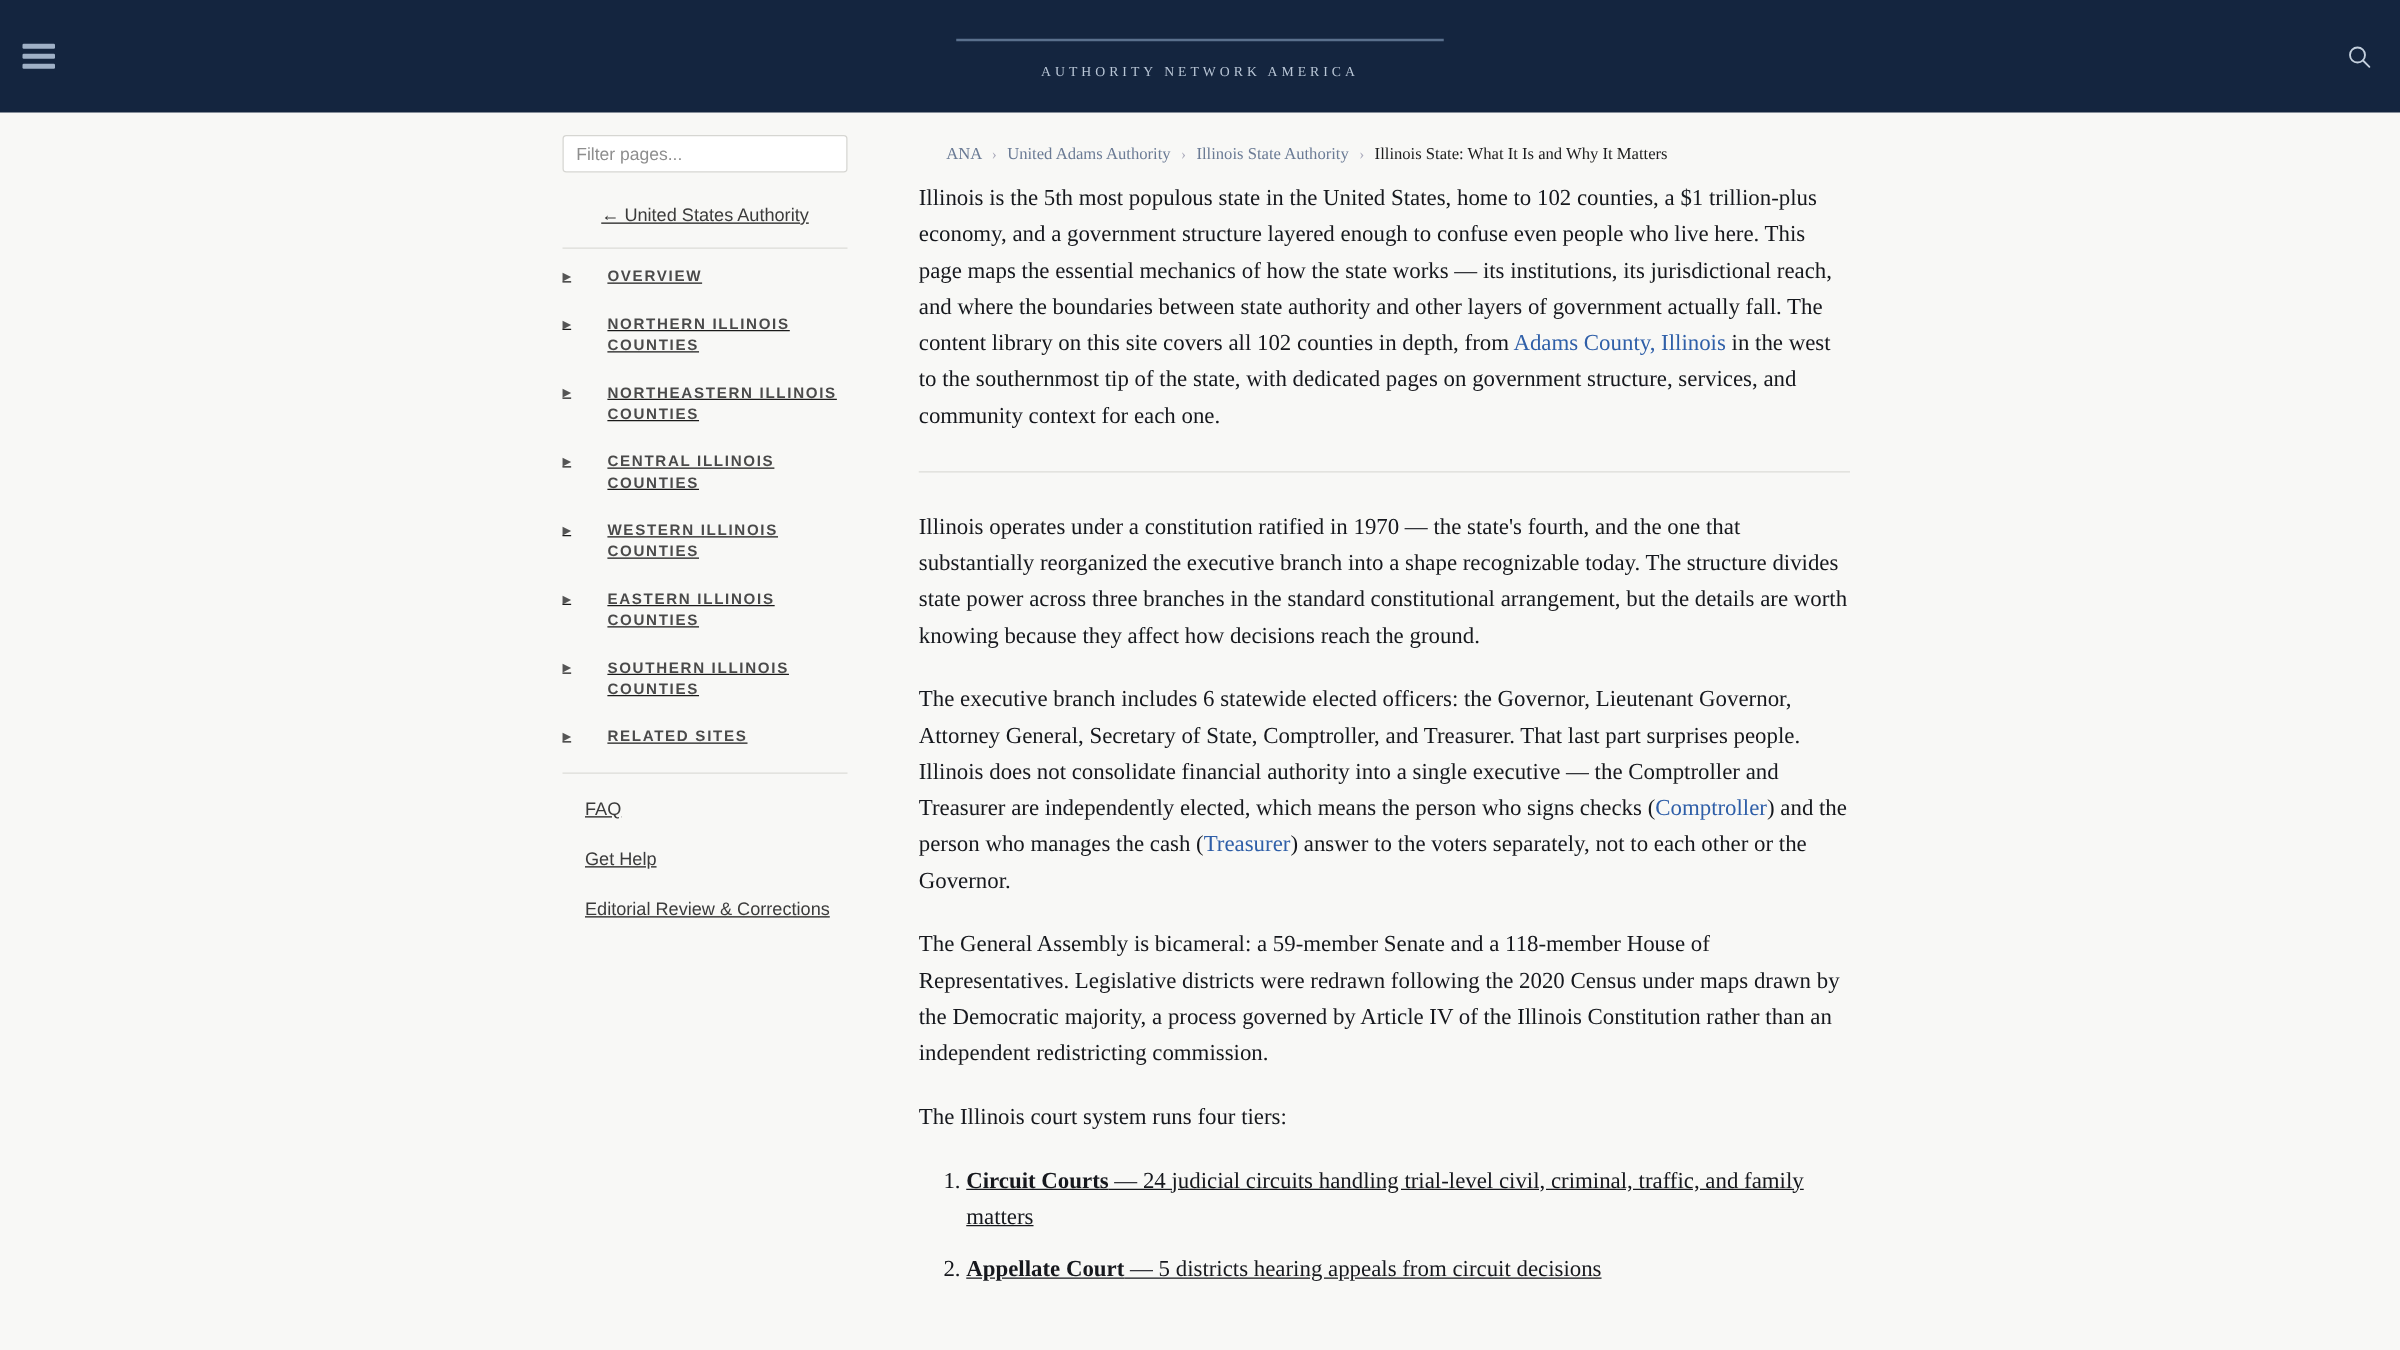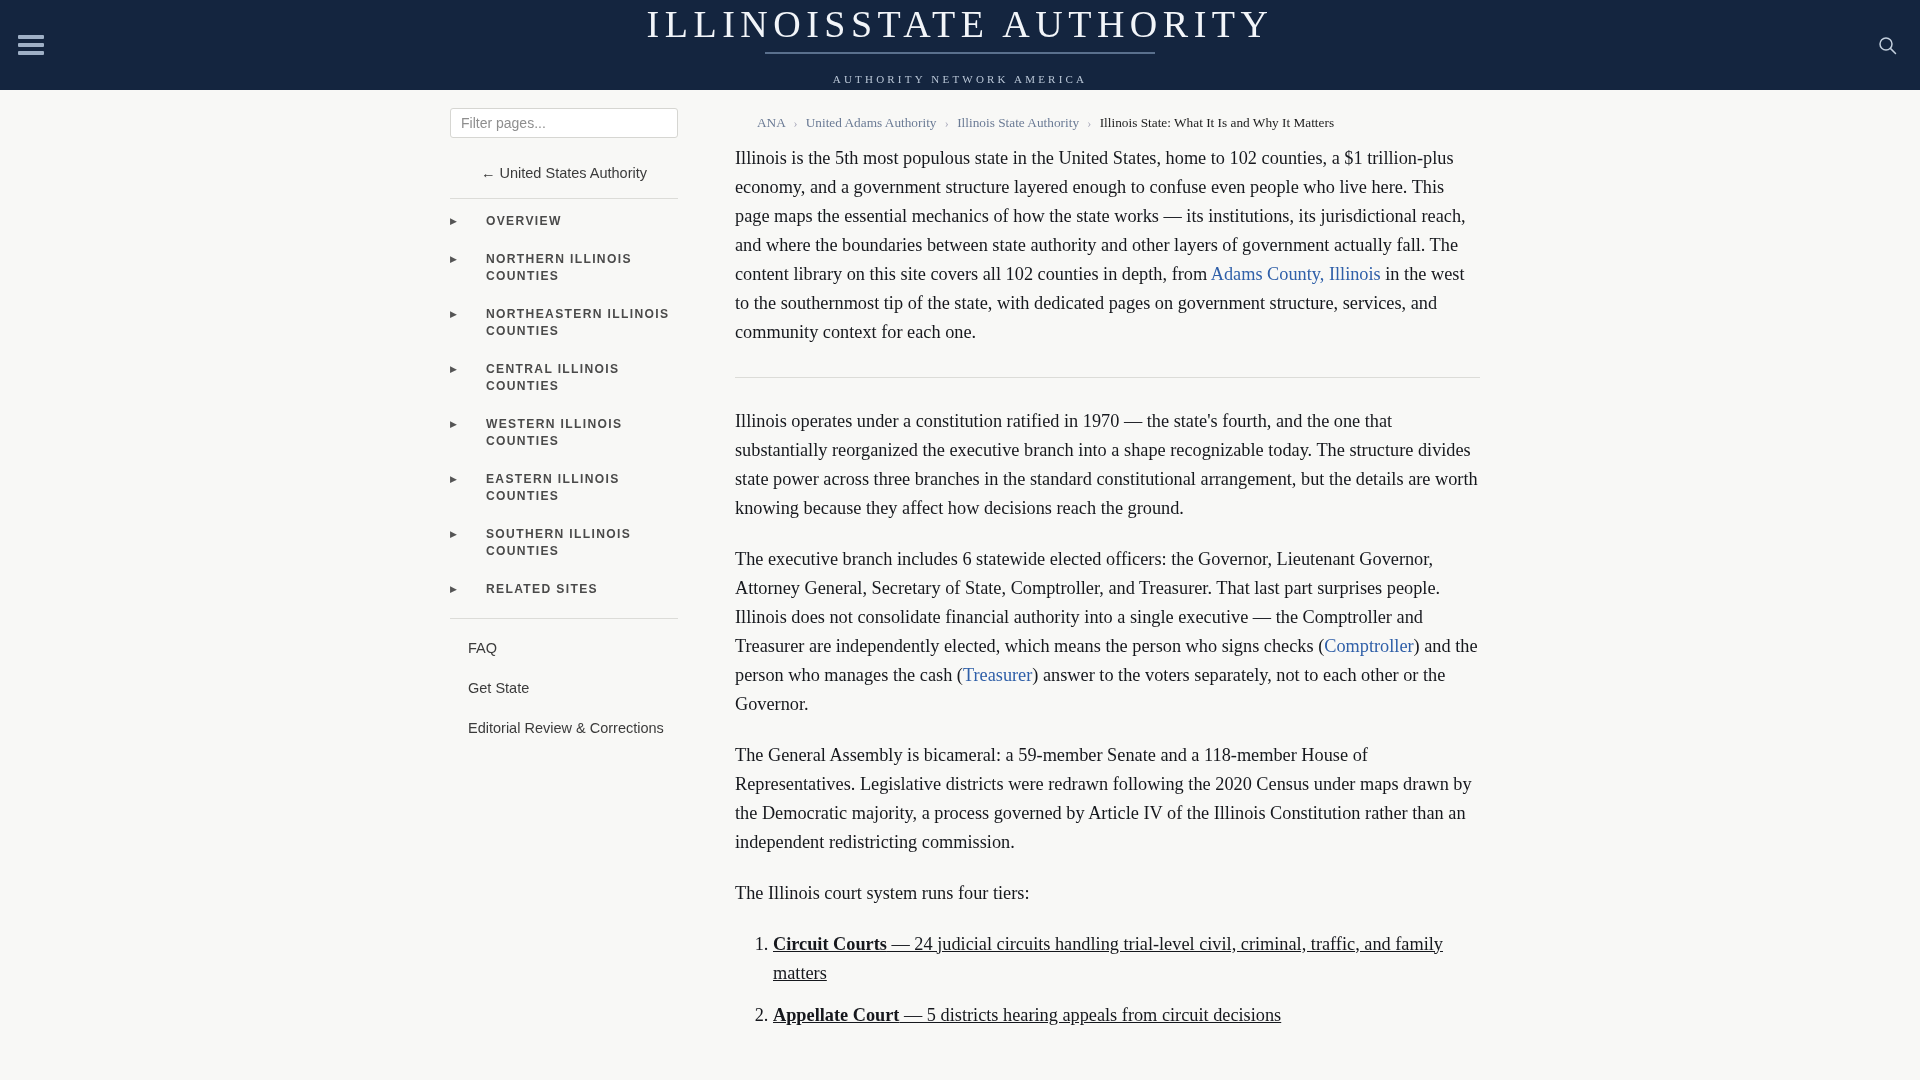--- a/index.html
+++ b/index.html
@@ -69,20 +69,21 @@
   .page {
     display:flex;
     align-items:flex-start;
     padding-top:18px;
   }
   .sidebar {
     width:228px;
     margin-left:450px;
     flex:0 0 228px;
     font-family:"Liberation Sans", sans-serif;
+    text-decoration:underline;
   }
   .content {
     flex:0 0 745px;
     margin-left:57px;
     padding-top:6px;
   }
 
   
   .filter-input {
     width:100%;
@@ -200,21 +201,20 @@
 
 <div class="masthead">
 
   <div class="hamburger">
     <span></span>
     <span></span>
     <span></span>
   </div>
 
   <div class="brand">
-    <div class="brand-title">ILLINOISSTATE AUTHORITY</div>
     <div class="brand-rule"></div>
     <div class="brand-sub">AUTHORITY NETWORK AMERICA</div>
   </div>
 
   <div class="search-btn">
     <svg width="19" height="19" viewBox="0 0 19 19" fill="none" stroke="#c3cfdd" stroke-width="1.5">
       <circle cx="8" cy="8" r="6"></circle>
       <line x1="12.4" y1="12.4" x2="17.5" y2="17.5" stroke-linecap="round"></line>
     </svg>
   </div>
@@ -259,21 +259,21 @@
       <span class="nav-label">SOUTHERN ILLINOIS COUNTIES</span>
     </div>
     <div class="nav-section">
       <span class="nav-caret">▶</span>
       <span class="nav-label">RELATED SITES</span>
     </div>
 
     <div class="nav-bottom-divider"></div>
 
     <a class="side-link">FAQ</a>
-    <a class="side-link">Get State</a>
+    <a class="side-link">Get Help</a>
     <a class="side-link">Editorial Review &amp; Corrections</a>
   </aside>
 
   <main class="content">
 
     <nav class="breadcrumb">
       <a>ANA</a>
       <span class="sep">›</span>
       <a>United Adams Authority</a>
       <span class="sep">›</span>

